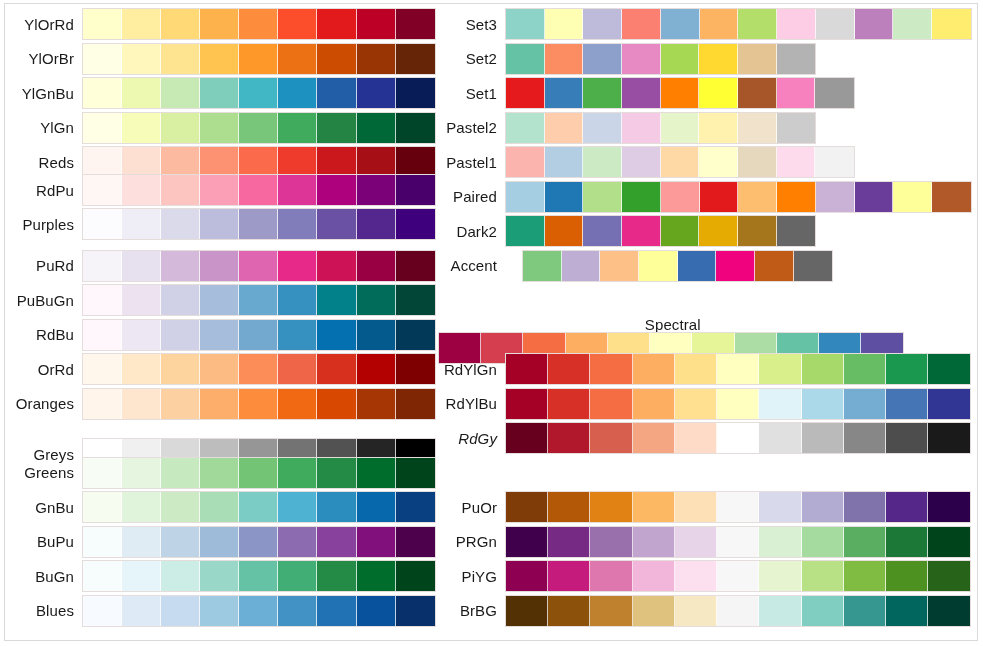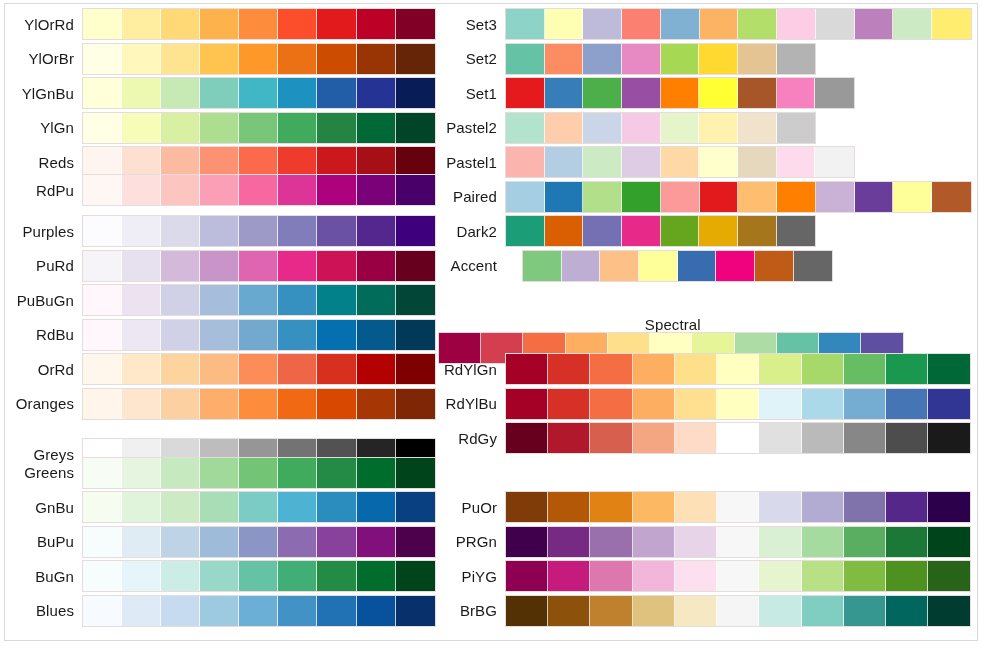--- a/index.html
+++ b/index.html
@@ -151,21 +151,21 @@
           <div class="swatch" title="RdPu 2: #fde0dd" style="background: rgb(253, 224, 221); width: 39.3px;"></div>
           <div class="swatch" title="RdPu 3: #fcc5c0" style="background: rgb(252, 197, 192); width: 39.3px;"></div>
           <div class="swatch" title="RdPu 4: #fa9fb5" style="background: rgb(250, 159, 181); width: 39.3px;"></div>
           <div class="swatch" title="RdPu 5: #f768a1" style="background: rgb(247, 104, 161); width: 39.3px;"></div>
           <div class="swatch" title="RdPu 6: #dd3497" style="background: rgb(221, 52, 151); width: 39.3px;"></div>
           <div class="swatch" title="RdPu 7: #ae017e" style="background: rgb(174, 1, 126); width: 39.3px;"></div>
           <div class="swatch" title="RdPu 8: #7a0177" style="background: rgb(122, 1, 119); width: 39.3px;"></div>
           <div class="swatch" title="RdPu 9: #49006a" style="background: rgb(73, 0, 106); width: 39.3px;"></div>
         </div>
       </div>
-      <div class="row" style="top: 213px;">
+      <div class="row" style="top: 206px;">
         <div class="row-label">Purples</div>
         <div class="ramp" style="width: 353.7px;">
           <div class="swatch" title="Purples 1: #fcfbfd" style="background: rgb(252, 251, 253); width: 39.3px;"></div>
           <div class="swatch" title="Purples 2: #efedf5" style="background: rgb(239, 237, 245); width: 39.3px;"></div>
           <div class="swatch" title="Purples 3: #dadaeb" style="background: rgb(218, 218, 235); width: 39.3px;"></div>
           <div class="swatch" title="Purples 4: #bcbddc" style="background: rgb(188, 189, 220); width: 39.3px;"></div>
           <div class="swatch" title="Purples 5: #9e9ac8" style="background: rgb(158, 154, 200); width: 39.3px;"></div>
           <div class="swatch" title="Purples 6: #807dba" style="background: rgb(128, 125, 186); width: 39.3px;"></div>
           <div class="swatch" title="Purples 7: #6a51a3" style="background: rgb(106, 81, 163); width: 39.3px;"></div>
           <div class="swatch" title="Purples 8: #54278f" style="background: rgb(84, 39, 143); width: 39.3px;"></div>
@@ -483,21 +483,21 @@
           <div class="swatch" title="RdYlBu 4: #fdae61" style="background: rgb(253, 174, 97); width: 42.4px;"></div>
           <div class="swatch" title="RdYlBu 5: #fee090" style="background: rgb(254, 224, 144); width: 42.4px;"></div>
           <div class="swatch" title="RdYlBu 6: #ffffbf" style="background: rgb(255, 255, 191); width: 42.4px;"></div>
           <div class="swatch" title="RdYlBu 7: #e0f3f8" style="background: rgb(224, 243, 248); width: 42.4px;"></div>
           <div class="swatch" title="RdYlBu 8: #abd9e9" style="background: rgb(171, 217, 233); width: 42.4px;"></div>
           <div class="swatch" title="RdYlBu 9: #74add1" style="background: rgb(116, 173, 209); width: 42.4px;"></div>
           <div class="swatch" title="RdYlBu 10: #4575b4" style="background: rgb(69, 117, 180); width: 42.4px;"></div>
           <div class="swatch" title="RdYlBu 11: #313695" style="background: rgb(49, 54, 149); width: 42.4px;"></div>
         </div>
       </div>
-      <div class="row" style="top: 420px;">
+      <div class="row" style="top: 420px; font-style: italic;">
         <div class="row-label">RdGy</div>
         <div class="ramp" style="width: 466.4px;">
           <div class="swatch" title="RdGy 1: #67001f" style="background: rgb(103, 0, 31); width: 42.4px;"></div>
           <div class="swatch" title="RdGy 2: #b2182b" style="background: rgb(178, 24, 43); width: 42.4px;"></div>
           <div class="swatch" title="RdGy 3: #d6604d" style="background: rgb(214, 96, 77); width: 42.4px;"></div>
           <div class="swatch" title="RdGy 4: #f4a582" style="background: rgb(244, 165, 130); width: 42.4px;"></div>
           <div class="swatch" title="RdGy 5: #fddbc7" style="background: rgb(253, 219, 199); width: 42.4px;"></div>
           <div class="swatch" title="RdGy 6: #ffffff" style="background: rgb(255, 255, 255); width: 42.4px;"></div>
           <div class="swatch" title="RdGy 7: #e0e0e0" style="background: rgb(224, 224, 224); width: 42.4px;"></div>
           <div class="swatch" title="RdGy 8: #bababa" style="background: rgb(186, 186, 186); width: 42.4px;"></div>

